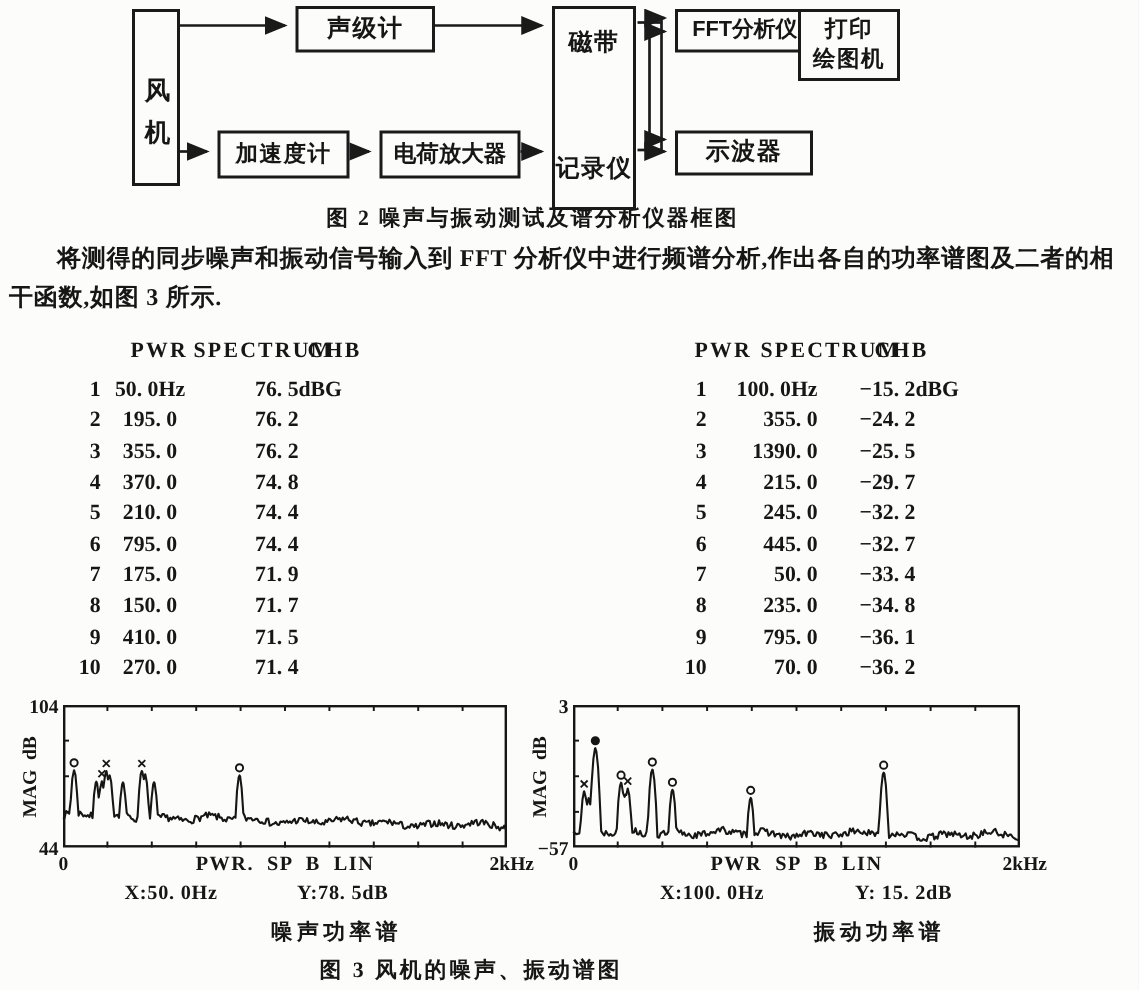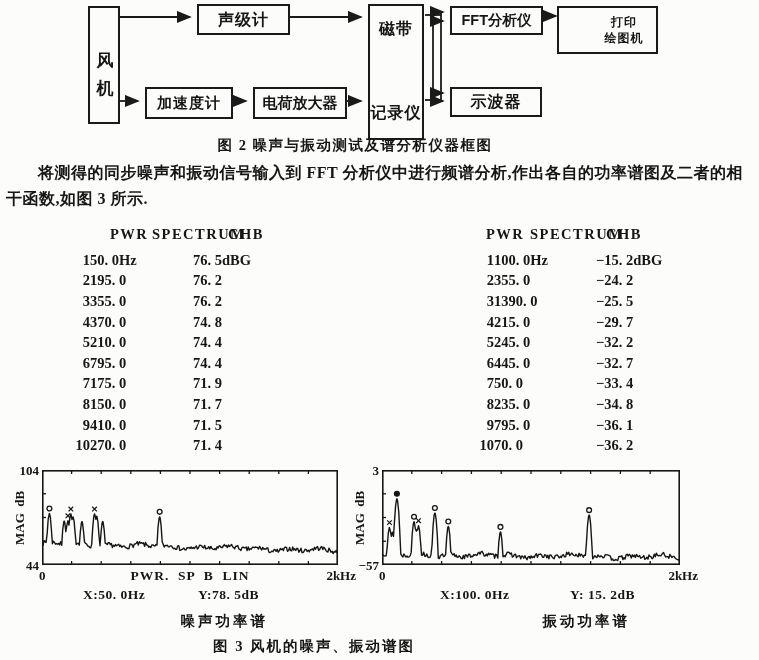--- a/index.html
+++ b/index.html
@@ -12,41 +12,41 @@
         font-weight:700;font-size:16px;letter-spacing:1px;line-height:1.35;
         font-family:"Liberation Sans","DejaVu Sans",sans-serif;}
   #fan-box{left:88px;top:6px;width:28px;height:114px;}
   #fan-box .vtext{writing-mode:vertical-rl;letter-spacing:26px;font-size:17px;}
   #slm-box{left:197px;top:4px;width:89px;height:27px;align-items:center;}
   #acc-box{left:145px;top:87px;width:84px;height:28px;font-size:15px;}
   #amp-box{left:253px;top:87px;width:90px;height:28px;font-size:15px;letter-spacing:0;}
   #tape-box{left:368px;top:4px;width:56px;height:136px;justify-content:space-between;padding:12px 0 14px 0;box-sizing:border-box;}
   #fft-box{left:450px;top:6px;width:89px;height:25px;font-size:14.5px;letter-spacing:0;}
   #osc-box{left:450px;top:87px;width:88px;height:26px;}
-  #printer-box{left:557px;top:6px;width:64px;height:44px;font-size:12px;padding-left:33px;}
+  #printer-box{left:532px;top:6px;width:64px;height:44px;font-size:15px;}
   
   .fig-caption{position:absolute;text-align:center;font-weight:700;font-size:14.5px;letter-spacing:1.5px;}
   #fig2-caption{left:200px;top:136px;width:310px;}
   #body-paragraph{position:absolute;left:6px;top:160px;width:748px;font-size:16px;
         font-weight:600;line-height:1.6;text-indent:2em;letter-spacing:0.5px;}
   
-  .ptable{position:absolute;top:226px;font-weight:700;font-size:14.5px;margin-left:23px;}
+  .ptable{position:absolute;top:226px;font-weight:700;font-size:14.5px;}
   #noise-table{left:45px;width:270px;}
   #vib-table{left:455px;width:250px;}
   .thead{position:relative;height:24px;letter-spacing:1.5px;}
   .thead span{position:absolute;top:0;}
   #noise-table .h1{left:42px;} #noise-table .h2{left:84px;} #noise-table .h3{left:160px;}
   #vib-table .h1{left:8px;}  #vib-table .h2{left:52px;}  #vib-table .h3{left:128px;}
   .trow{display:flex;height:20.6px;align-items:center;}
   .tc{white-space:pre;}
   #noise-table .tc.n{width:22px;text-align:right;}
-  #noise-table .tc.freq{width:66px;text-align:left;}
+  #noise-table .tc.freq{width:66px;text-align:center;}
   #noise-table .tc.lvl{margin-left:37px;}
   #vib-table .tc.n{width:16px;text-align:right;}
-  #vib-table .tc.freq{width:74px;text-align:left;}
+  #vib-table .tc.freq{width:74px;text-align:right;}
   #vib-table .tc.lvl{margin-left:28px;}
   
   .chart{position:absolute;height:160px;}
   #chart0{left:15px;top:456px;width:345px;}
   #chart1{left:355px;top:456px;width:360px;}
   .chart svg{position:absolute;left:27px;top:14px;overflow:visible;}
   .ylab{position:absolute;text-align:right;font-weight:700;font-size:13px;white-space:pre;}
   .ymax{left:-4px;top:7px;width:28px;}
   .ymin{left:-4px;top:102px;width:28px;}
   #chart1 .ymin{left:-6px;width:30px;}
@@ -324,20 +324,21 @@
         <circle cx="14.9" cy="23.816666666666663" r="2.4" fill="#161616" stroke="#161616" stroke-width="1.3"></circle>
         <circle cx="32.035" cy="46.775" r="2.4" fill="none" stroke="#161616" stroke-width="1.3"></circle>
         <line x1="34.205000000000005" y1="48.433333333333344" x2="38.805" y2="53.03333333333334" stroke="#161616" stroke-width="1.2"></line>
         <line x1="34.205000000000005" y1="53.03333333333334" x2="38.805" y2="48.433333333333344" stroke="#161616" stroke-width="1.2"></line>
         <circle cx="52.894999999999996" cy="38.06666666666667" r="2.4" fill="none" stroke="#161616" stroke-width="1.3"></circle>
         <circle cx="66.305" cy="51.525000000000006" r="2.4" fill="none" stroke="#161616" stroke-width="1.3"></circle>
         <circle cx="118.45500000000001" cy="56.90833333333333" r="2.4" fill="none" stroke="#161616" stroke-width="1.3"></circle>
         <circle cx="207.10999999999999" cy="40.125" r="2.4" fill="none" stroke="#161616" stroke-width="1.3"></circle>
       </svg>
     <div class="xzero">0</div>
+    <div class="xlabel">PWR  SP  B  LIN</div>
     <div class="xmax">2kHz</div>
     <div class="readout rx">X:100. 0Hz</div>
     <div class="readout ry">Y: 15. 2dB</div>
   </div>
 
   <div class="chart-title" id="noise-chart-title">噪声功率谱</div>
   <div class="chart-title" id="vib-chart-title">振动功率谱</div>
   <div class="fig-caption" id="fig3-caption">图 3  风机的噪声、振动谱图</div>
 
 </div>

